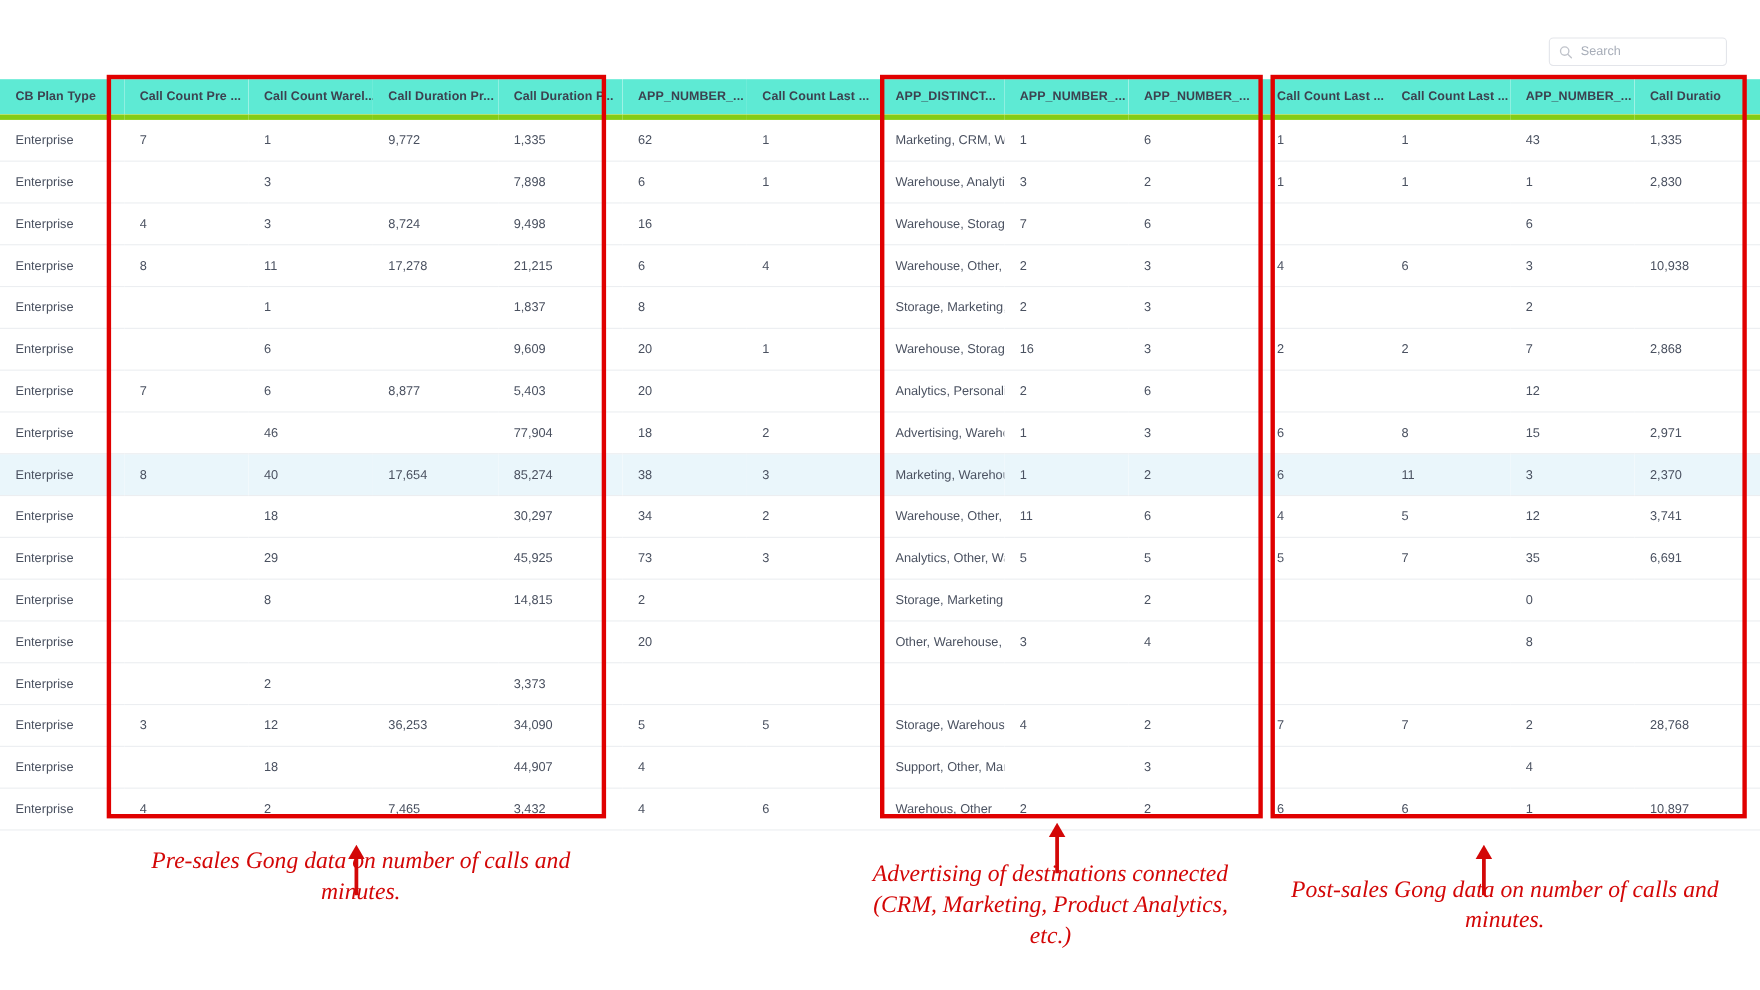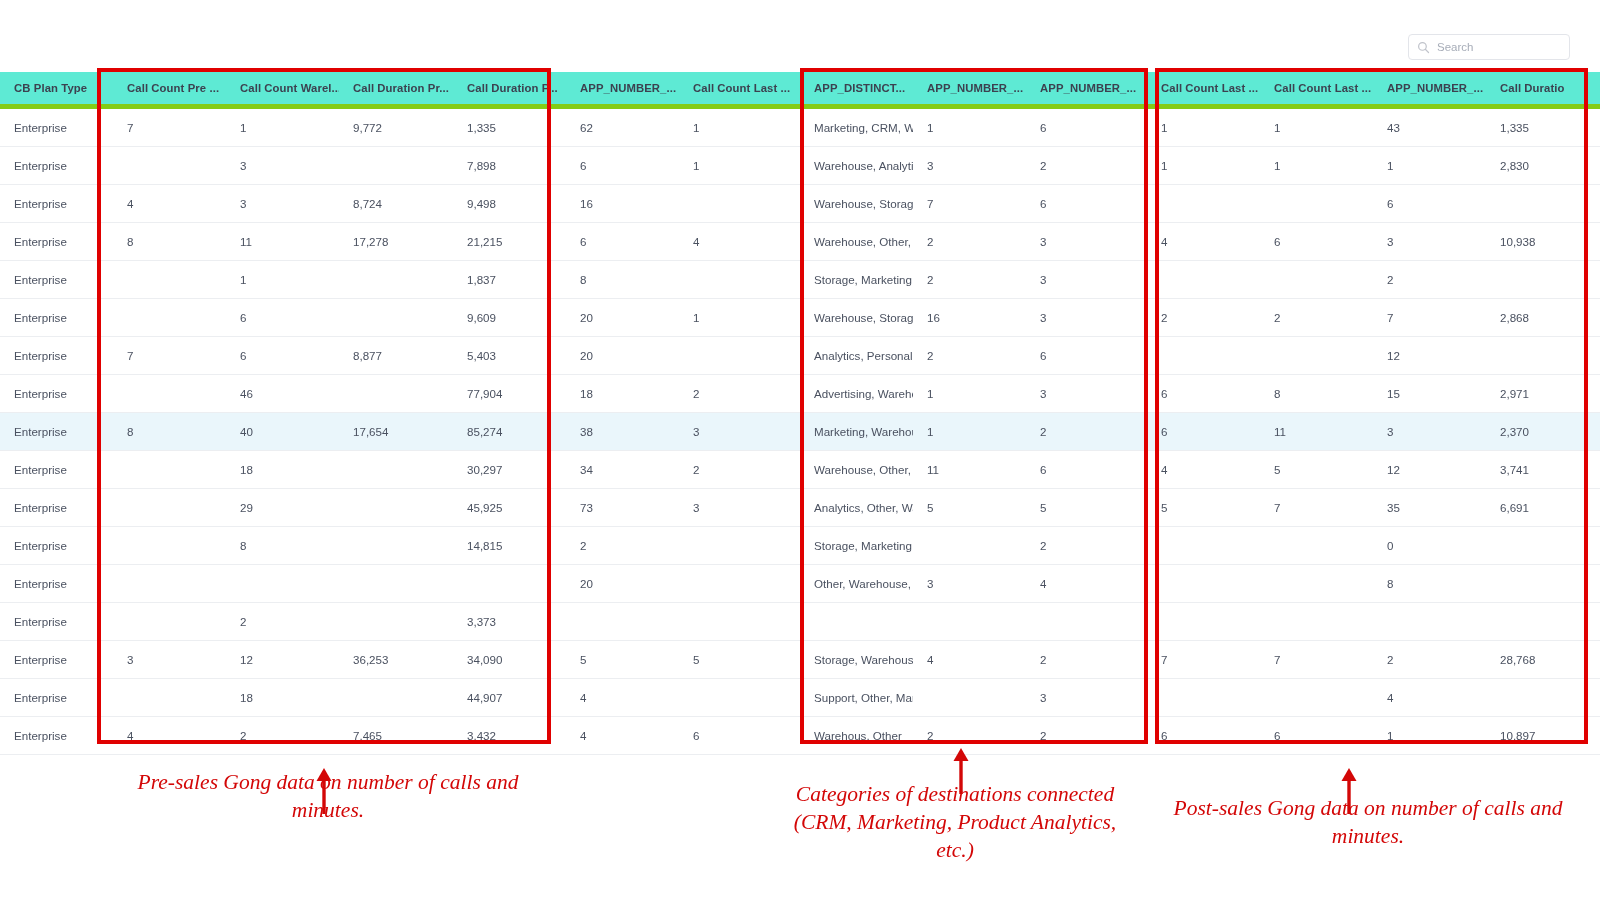--- a/index.html
+++ b/index.html
@@ -473,14 +473,14 @@
 <svg class="arrow" id="arrow-cat" width="22" height="46" viewBox="0 0 22 46">
   <line x1="11" y1="46" x2="11" y2="10" stroke="#d30707" stroke-width="3.4"></line>
   <polygon points="11,0 3.5,13 18.5,13" fill="#d30707"></polygon>
 </svg>
 <svg class="arrow" id="arrow-post" width="22" height="46" viewBox="0 0 22 46">
   <line x1="11" y1="46" x2="11" y2="10" stroke="#d30707" stroke-width="3.4"></line>
   <polygon points="11,0 3.5,13 18.5,13" fill="#d30707"></polygon>
 </svg>
 
 <div class="caption" id="caption-pre">Pre-sales Gong data on number of calls and minutes.</div>
-<div class="caption" id="caption-cat">Categories of destinations connected (CRM, Marketing, Product Analytics, etc.)</div>
+<div class="caption" id="caption-cat">Advertising of destinations connected (CRM, Marketing, Product Analytics, etc.)</div>
 <div class="caption" id="caption-post">Post-sales Gong data on number of calls and minutes.</div>
 
 </body></html>

